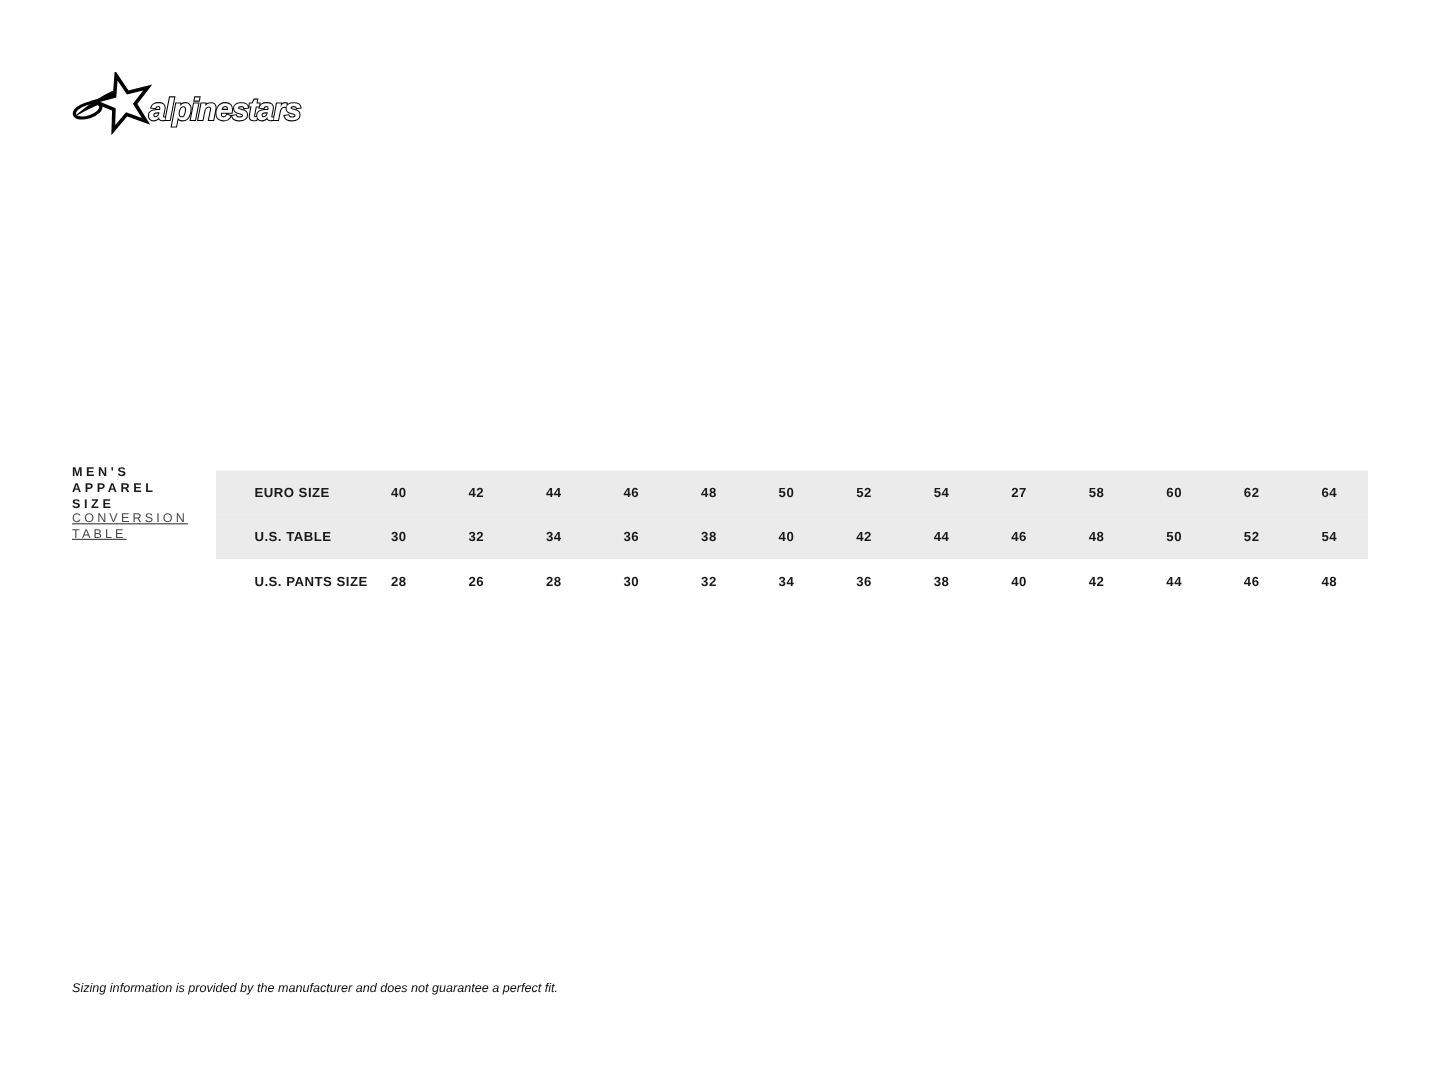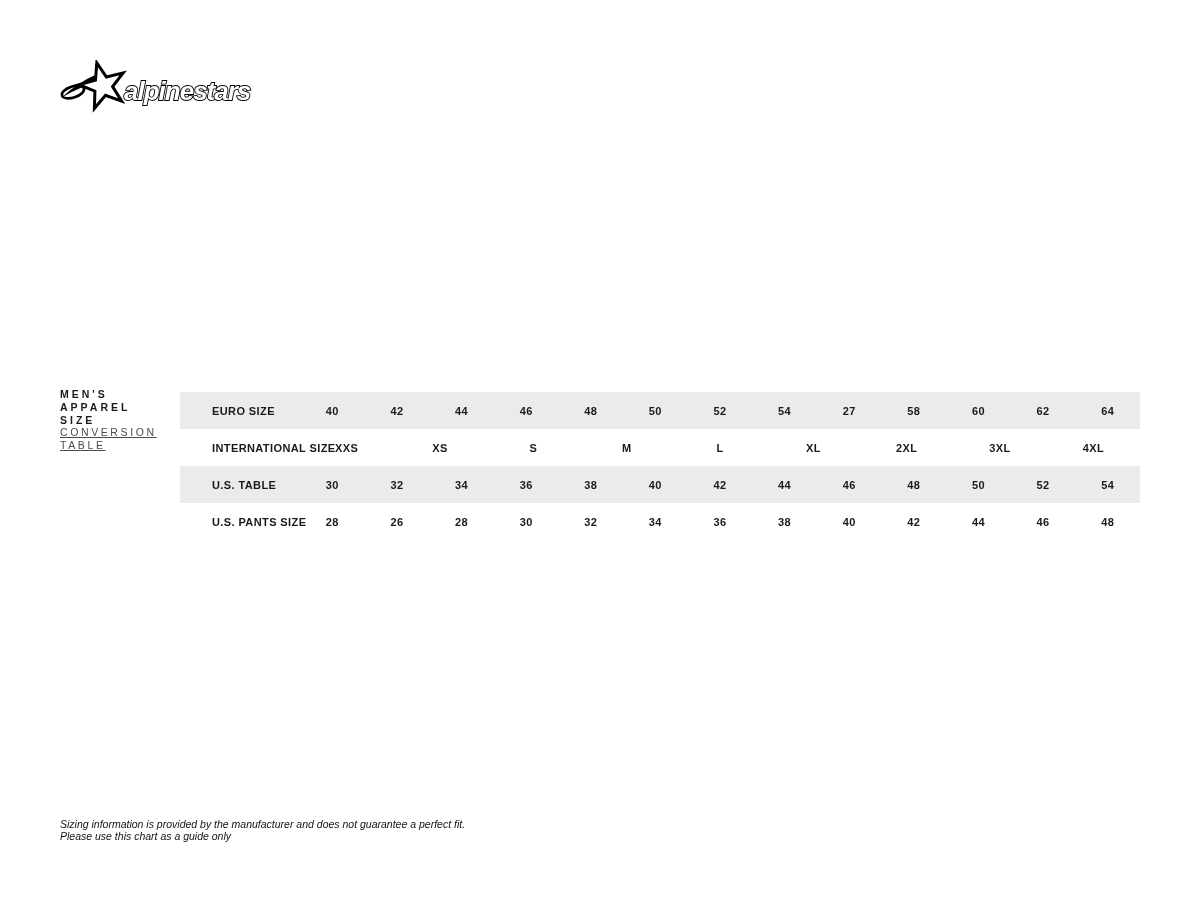--- a/index.html
+++ b/index.html
@@ -104,34 +104,20 @@
         <span class="size-cell">50</span>
         <span class="size-cell">52</span>
         <span class="size-cell">54</span>
         <span class="size-cell">27</span>
         <span class="size-cell">58</span>
         <span class="size-cell">60</span>
         <span class="size-cell">62</span>
         <span class="size-cell">64</span>
       </div>
     </div>
-    <div class="row">
-      <div class="row-label">INTERNATIONAL SIZE</div>
-      <div class="row-values" style="grid-template-columns: repeat(9, 1fr);">
-        <span class="size-cell">XXS</span>
-        <span class="size-cell">XS</span>
-        <span class="size-cell">S</span>
-        <span class="size-cell">M</span>
-        <span class="size-cell">L</span>
-        <span class="size-cell">XL</span>
-        <span class="size-cell">2XL</span>
-        <span class="size-cell">3XL</span>
-        <span class="size-cell">4XL</span>
-      </div>
-    </div>
     <div class="row shaded">
       <div class="row-label">U.S. TABLE</div>
       <div class="row-values" style="grid-template-columns: repeat(13, 1fr);">
         <span class="size-cell">30</span>
         <span class="size-cell">32</span>
         <span class="size-cell">34</span>
         <span class="size-cell">36</span>
         <span class="size-cell">38</span>
         <span class="size-cell">40</span>
         <span class="size-cell">42</span>
@@ -158,14 +144,13 @@
         <span class="size-cell">42</span>
         <span class="size-cell">44</span>
         <span class="size-cell">46</span>
         <span class="size-cell">48</span>
       </div>
     </div>
   </div>
 
 <div class="footer">
   <div>Sizing information is provided by the manufacturer and does not guarantee a perfect fit.</div>
-  <div>Please use this chart as a guide only</div>
 </div>
 
 </body></html>

